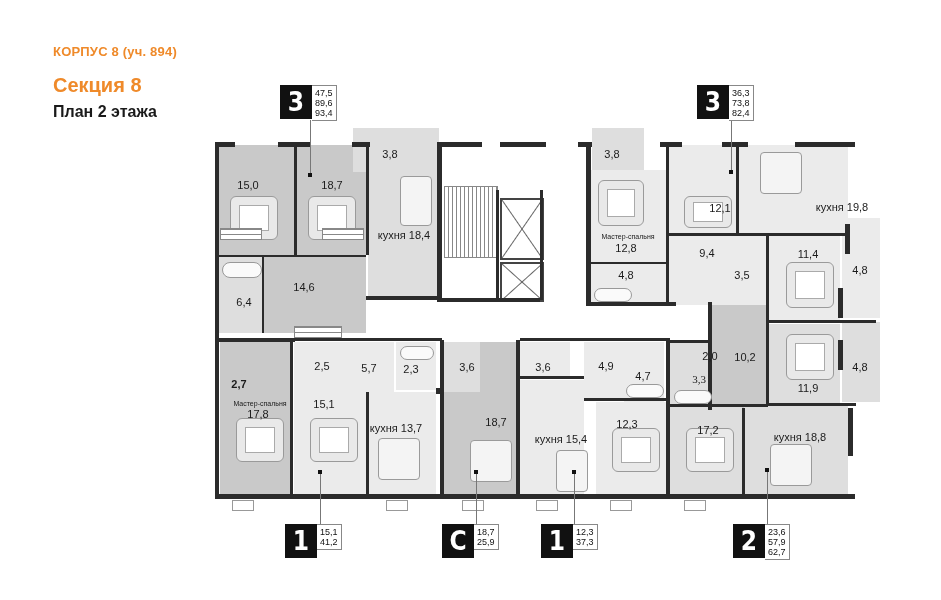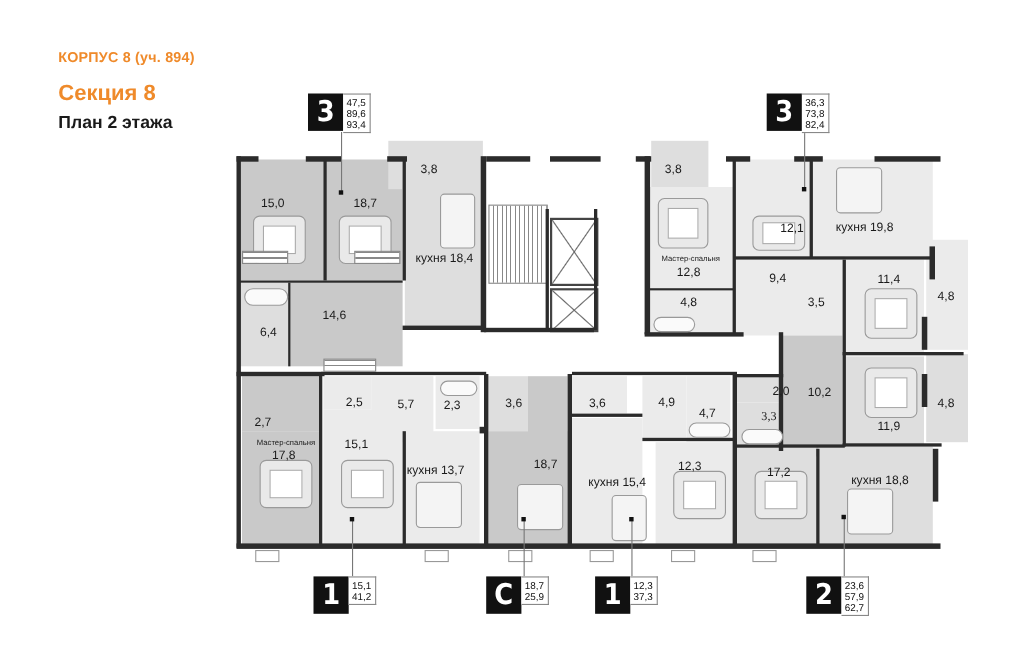--- a/index.html
+++ b/index.html
@@ -182,28 +182,28 @@
   <div class="lbl" style="left:332px;top:185px;">18,7</div>
   <div class="lbl" style="left:390px;top:154px;">3,8</div>
   <div class="lbl" style="left:404px;top:235px;">кухня 18,4</div>
   <div class="lbl" style="left:304px;top:287px;">14,6</div>
   <div class="lbl" style="left:244px;top:302px;">6,4</div>
   <div class="lbl" style="left:612px;top:154px;">3,8</div>
   <div class="lbl small" style="left:628px;top:236px;">Мастер-спальня</div>
   <div class="lbl" style="left:626px;top:248px;">12,8</div>
   <div class="lbl" style="left:626px;top:275px;">4,8</div>
   <div class="lbl" style="left:720px;top:208px;">12,1</div>
-  <div class="lbl" style="left:768px;top:207px;padding-left:36px;">кухня 19,8</div>
+  <div class="lbl" style="left:824px;top:207px;padding-left:36px;">кухня 19,8</div>
   <div class="lbl" style="left:707px;top:253px;">9,4</div>
   <div class="lbl" style="left:742px;top:275px;">3,5</div>
   <div class="lbl" style="left:808px;top:254px;">11,4</div>
   <div class="lbl" style="left:860px;top:270px;">4,8</div>
   <div class="lbl" style="left:808px;top:388px;">11,9</div>
   <div class="lbl" style="left:860px;top:367px;">4,8</div>
-  <div class="lbl" style="left:239px;top:384px;">2,7</div>
+  <div class="lbl" style="left:239px;top:384px;font-weight:bold;">2,7</div>
   <div class="lbl small" style="left:260px;top:403px;">Мастер-спальня</div>
   <div class="lbl" style="left:258px;top:414px;">17,8</div>
   <div class="lbl" style="left:322px;top:366px;">2,5</div>
   <div class="lbl" style="left:369px;top:368px;">5,7</div>
   <div class="lbl" style="left:411px;top:369px;">2,3</div>
   <div class="lbl" style="left:324px;top:404px;">15,1</div>
   <div class="lbl" style="left:396px;top:428px;">кухня 13,7</div>
   <div class="lbl" style="left:467px;top:367px;">3,6</div>
   <div class="lbl" style="left:496px;top:422px;">18,7</div>
   <div class="lbl" style="left:543px;top:367px;">3,6</div>

